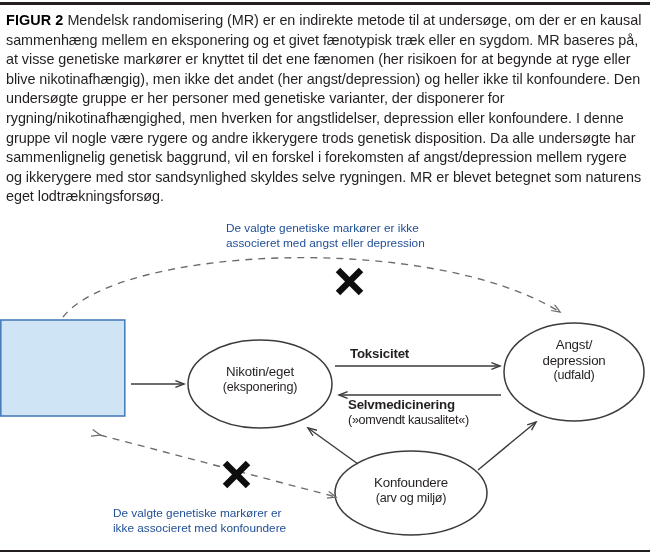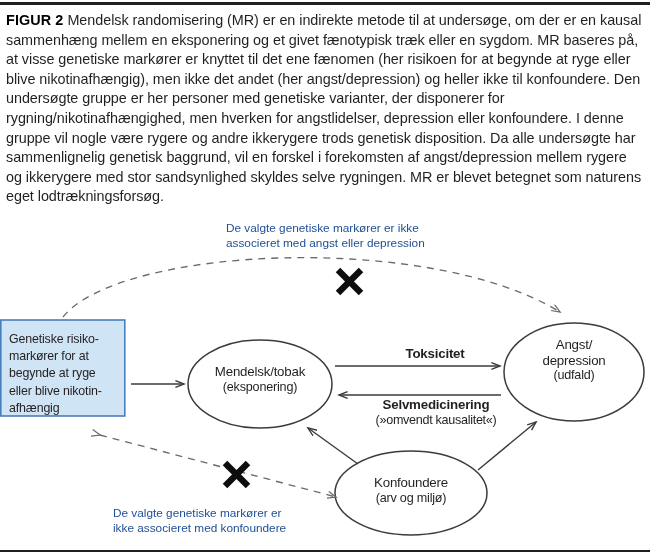--- a/index.html
+++ b/index.html
@@ -39,21 +39,21 @@
     position:absolute;text-align:center;line-height:15.5px;
   }
   .node-label .t1{display:block;font-weight:normal;font-size:13.3px;letter-spacing:-0.2px;}
   .node-label .t2{display:block;font-weight:normal;font-size:12.6px;letter-spacing:-0.2px;}
 
   #lbl-nikotin{left:192px;top:152px;width:136px;}
   #lbl-angst{left:506px;top:125px;width:136px;}
   #lbl-konf{left:343px;top:263px;width:136px;}
 
   .edge-label{
-    position:absolute;text-align:center;line-height:15.5px;
+    position:absolute;line-height:15.5px;
   }
   .edge-label .t1{display:block;font-weight:bold;font-size:13.3px;letter-spacing:-0.2px;}
   .edge-label .t2{display:block;font-weight:normal;font-size:12.6px;letter-spacing:-0.3px;}
   #lbl-toks{left:350px;top:134px;width:170px;}
   #lbl-selv{left:348px;top:185px;width:176px;}
 
   #box-text{
     position:absolute;left:9px;top:119px;width:108px;
     font-size:12.4px;line-height:17.2px;color:#231f20;letter-spacing:-0.15px;
   }
@@ -111,21 +111,21 @@
         <line x1="248" y1="251" x2="225" y2="274"></line>
       </g>
     </svg>
 
     <div class="ann" id="ann-top">De valgte genetiske markører er ikke
 associeret med angst eller depression</div>
     <div class="ann" id="ann-bottom">De valgte genetiske markører er
 ikke associeret med konfoundere</div>
 
     <div class="node-label" id="lbl-nikotin">
-      <span class="t1">Mendelsk/tobak</span>
+      <span class="t1">Nikotin/eget</span>
       <span class="t2">(eksponering)</span>
     </div>
 
     <div class="node-label" id="lbl-angst">
       <span class="t1" style="white-space:pre-line">Angst/
 depression</span>
       <span class="t2">(udfald)</span>
     </div>
 
     <div class="node-label" id="lbl-konf">
@@ -135,16 +135,15 @@
 
     <div class="edge-label" id="lbl-toks">
       <span class="t1">Toksicitet</span>
     </div>
 
     <div class="edge-label" id="lbl-selv">
       <span class="t1">Selvmedicinering</span>
       <span class="t2">(»omvendt kausalitet«)</span>
     </div>
 
-    <div id="box-text">Genetiske risiko-markører for at begynde at ryge eller blive nikotin-afhængig</div>
   </div>
 
 </div>
 
 </body></html>

